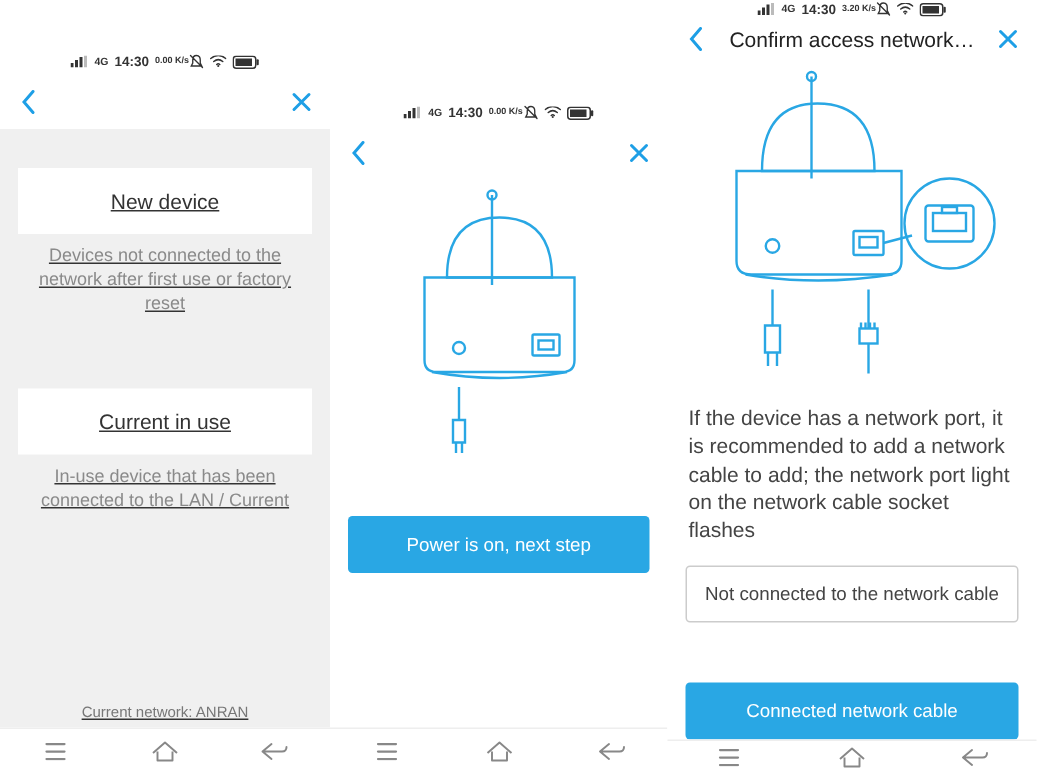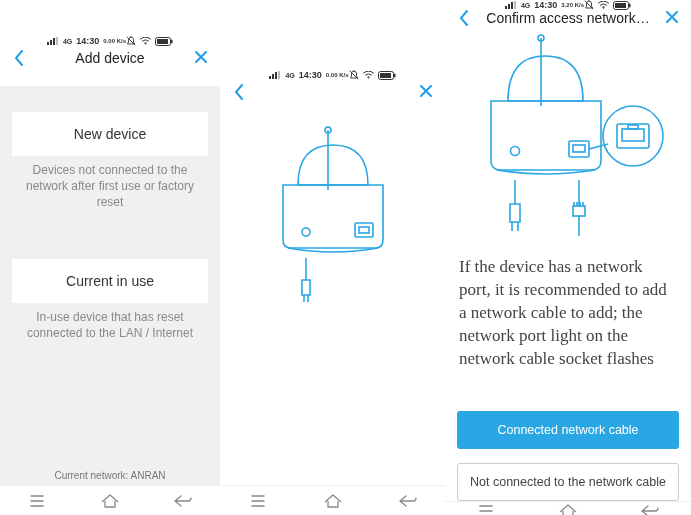--- a/index.html
+++ b/index.html
@@ -40,21 +40,21 @@
   .status .right { display: flex; align-items: center; gap: 4px; }
   .status .icon { display: inline-flex; }
   .phone-1 .status { margin-top: 32px; }
   .phone-2 .status { margin-top: 66px; }
   .phone-3 .status { margin-top: 0; }
 
   
   .titlebar {
     height: 36px;
     display: flex;
-    align-items: flex-start;
+    align-items: center;
     padding: 0 10px;
     position: relative;
     background: #fff;
     gap: 12px;
   }
   .titlebar .back, .titlebar .close {
     color: #1E9FE6;
     font-size: 16px;
     width: 18px;
     display: flex;
@@ -73,20 +73,21 @@
   .titlebar .close { margin-left: auto; }
 
   
   .p1-body {
     flex: 1;
     background: #f0f0f0;
     display: flex;
     flex-direction: column;
     align-items: center;
     padding: 0 12px;
+    text-decoration: underline;
   }
   .card {
     background: #fff;
     width: 100%;
     text-align: center;
     padding: 14px 0;
     font-size: 14px;
     color: #333;
   }
   .hint {
@@ -113,25 +114,24 @@
     flex-direction: column;
     padding: 0 12px;
   }
   .illus {
     display: flex;
     align-items: flex-end;
     justify-content: center;
     padding: 6px 0 0 0;
   }
   .desc {
-    font-size: 17px;
+    font-size: 14px;
     color: #444;
     line-height: 1.35;
     padding: 10px 2px 0 2px;
-    font-family: Liberation Serif, serif;
   }
   .btn {
     display: flex;
     align-items: center;
     justify-content: center;
     height: 38px;
     border-radius: 3px;
     font-size: 12.5px;
     margin-top: 16px;
   }
@@ -207,35 +207,34 @@
       </span>
     </div>
   </div>
 
   <div class="titlebar">
     <div class="back">
       <svg width="10" height="16" viewBox="0 0 10 16">
           <path d="M8 1 L2 8 L8 15" stroke="#1E9FE6" stroke-width="2" fill="none" stroke-linecap="round"></path>
         </svg>
     </div>
-    <div class="title">Add device</div>
     <div class="close">
       <svg width="14" height="14" viewBox="0 0 14 14">
           <path d="M2 2 L12 12 M12 2 L2 12" stroke="#1E9FE6" stroke-width="2" stroke-linecap="round"></path>
         </svg>
     </div>
   </div>
 
   <div class="p1-body">
     <div class="p1-spacer-top"></div>
     <div class="card">New device</div>
     <div class="hint">Devices not connected to the network after first use or factory reset</div>
     <div class="p1-spacer-mid"></div>
     <div class="card">Current in use</div>
-    <div class="hint">In-use device that has reset connected to the LAN / Internet</div>
+    <div class="hint">In-use device that has been connected to the LAN / Current</div>
     <div class="p1-current">Current network: ANRAN</div>
   </div>
 
   <div class="navbar">
     <div class="nicon">
         <svg width="16" height="12" viewBox="0 0 16 12">
           <path d="M2 1 H14 M2 6 H14 M2 11 H14" stroke="#888" stroke-width="1.5" stroke-linecap="round"></path>
         </svg>
       </div>
     <div class="nicon">
@@ -320,20 +319,21 @@
 
         <rect x="97" y="103" width="18" height="14" rx="1"></rect>
         <rect x="101" y="107" width="10" height="6"></rect>
 
         <line x1="48" y1="138" x2="48" y2="160"></line>
         <path d="M44 160 H52 V175 H44 Z"></path>
         <line x1="46" y1="175" x2="46" y2="182"></line>
         <line x1="50" y1="175" x2="50" y2="182"></line>
       </svg>
     </div>
+    <div class="btn btn-primary">Power is on, next step</div>
   </div>
 
   <div class="navbar">
     <div class="nicon">
         <svg width="16" height="12" viewBox="0 0 16 12">
           <path d="M2 1 H14 M2 6 H14 M2 11 H14" stroke="#888" stroke-width="1.5" stroke-linecap="round"></path>
         </svg>
       </div>
     <div class="nicon">
         <svg width="18" height="14" viewBox="0 0 18 14">
@@ -433,22 +433,22 @@
         <line x1="116" y1="154" x2="116" y2="180"></line>
         <rect x="110" y="180" width="12" height="10"></rect>
         <line x1="111" y1="180" x2="111" y2="176"></line>
         <line x1="114" y1="180" x2="114" y2="176"></line>
         <line x1="117" y1="180" x2="117" y2="176"></line>
         <line x1="120" y1="180" x2="120" y2="176"></line>
         <line x1="116" y1="190" x2="116" y2="210"></line>
       </svg>
     </div>
     <div class="desc">If the device has a network port, it is recommended to add a network cable to add; the network port light on the network cable socket flashes</div>
+    <div class="btn btn-outline">Not connected to the network cable</div>
     <div class="btn btn-primary">Connected network cable</div>
-    <div class="btn btn-outline">Not connected to the network cable</div>
   </div>
 
   <div class="navbar">
     <div class="nicon">
         <svg width="16" height="12" viewBox="0 0 16 12">
           <path d="M2 1 H14 M2 6 H14 M2 11 H14" stroke="#888" stroke-width="1.5" stroke-linecap="round"></path>
         </svg>
       </div>
     <div class="nicon">
         <svg width="18" height="14" viewBox="0 0 18 14">

